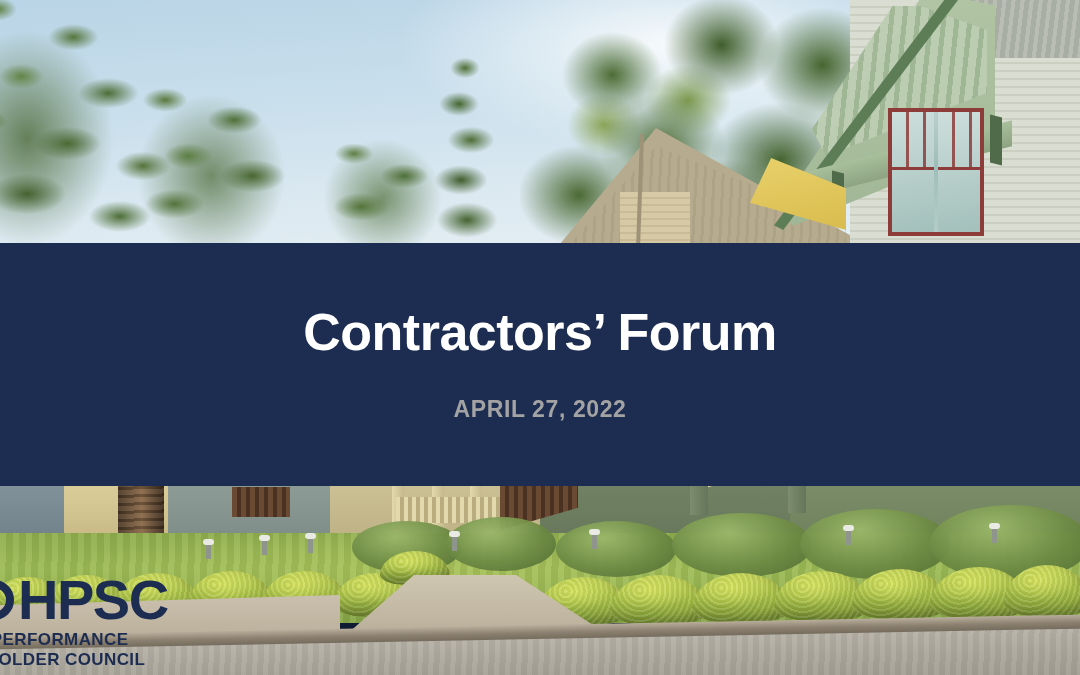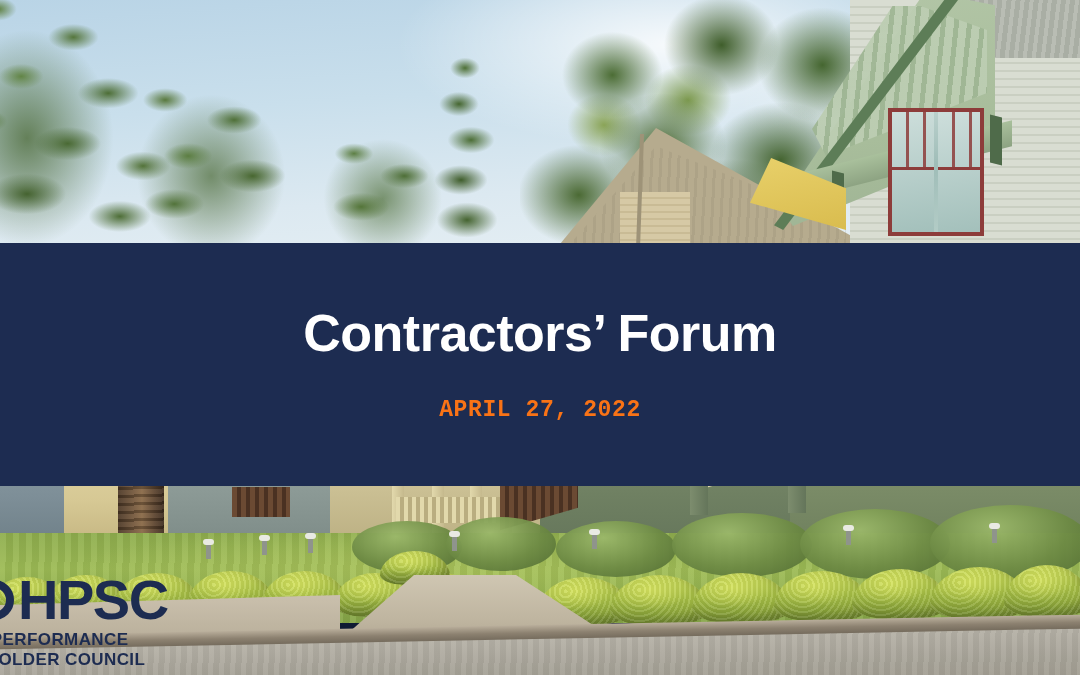--- a/index.html
+++ b/index.html
@@ -292,28 +292,27 @@
     color:#ffffff;
     font-size:52px;
     font-weight:700;
     letter-spacing:-0.5px;
     line-height:1;
     margin:0 0 0 0;
     text-align:center;
     white-space:nowrap;
   }
   .banner-date{
-    color:#f97316;
+    color:#a3a3a3;
     font-size:23px;
     font-weight:700;
     letter-spacing:.6px;
     margin-top:38px;
     text-align:right;
     white-space:nowrap;
-    font-family:Liberation Mono, monospace;
   }
 
   
   .logo{
     position:absolute;left:-26px;bottom:4px;width:230px;
     color:#1d2c51;
     user-select:none;
   }
   .logo-top{display:flex;align-items:center;gap:4px;}
   .logo-mark{

